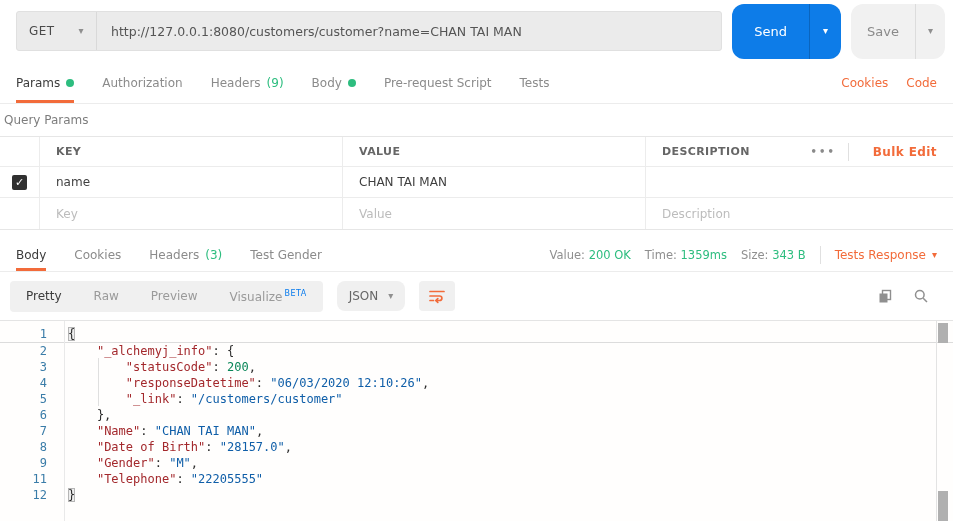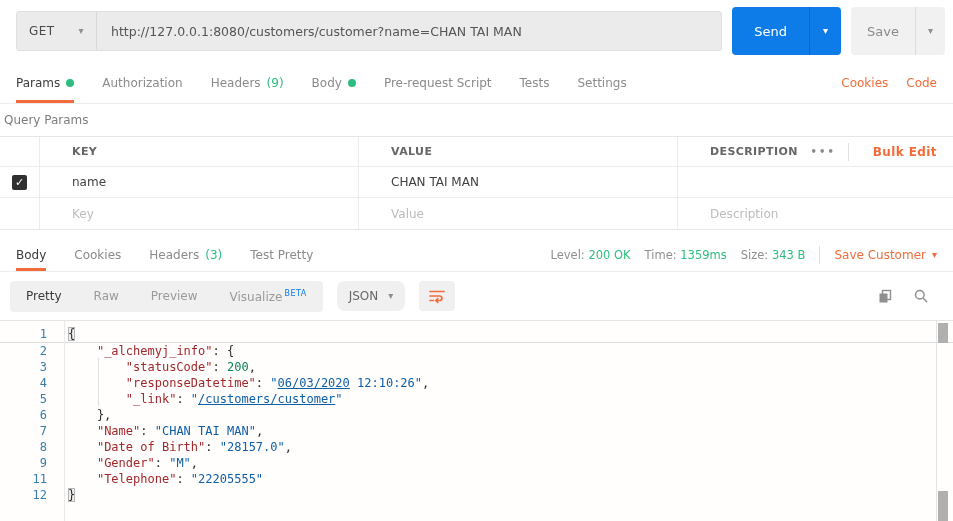--- a/index.html
+++ b/index.html
@@ -11,41 +11,41 @@
     font-family:"DejaVu Sans","Liberation Sans",sans-serif;color:#3f3f3f;}
 
   
   .topbar{height:62px;display:flex;align-items:center;padding:0 8px 0 16px;gap:10px;}
   .url-group{flex:1;display:flex;height:40px;background:#ebebeb;border:1px solid #e0e0e0;border-radius:3px;overflow:hidden;}
   .method{width:80px;display:flex;align-items:center;justify-content:space-between;
     padding:0 12px;font-size:12px;color:#4a4a4a;letter-spacing:.4px;cursor:pointer;border-right:1px solid #d9d9d9;}
   .caret{font-size:10px;color:#8f8f8f;line-height:1;}
   .url-input{flex:1;border:0;background:transparent;font-size:12.5px;color:#555;
     padding:0 14px;outline:none;font-family:"DejaVu Sans","Liberation Sans",sans-serif;}
-  .btn-group{display:flex;height:48px;border-radius:4px;overflow:hidden;flex:none;}
+  .btn-group{display:flex;height:55px;border-radius:12px;overflow:hidden;flex:none;}
   .send .main{background:var(--blue);color:#fff;font-size:13px;padding:0 22px;display:flex;align-items:center;cursor:pointer;}
   .send .drop{background:var(--blue);border-left:1px solid rgba(0,0,0,.18);width:32px;display:flex;align-items:center;justify-content:center;cursor:pointer;}
   .send .drop .caret{color:#fff;}
   .save .main{background:#f1f1f1;color:#8a8a8a;font-size:13px;padding:0 16px;display:flex;align-items:center;cursor:pointer;}
   .save .drop{background:#f1f1f1;border-left:1px solid #dcdcdc;width:30px;display:flex;align-items:center;justify-content:center;cursor:pointer;}
 
   
   .req-tabs{height:42px;display:flex;align-items:stretch;padding:0 16px;border-bottom:1px solid #ececec;}
   .tab{display:flex;align-items:center;gap:6px;font-size:12px;color:#8b8b8b;
     margin-right:28px;cursor:pointer;border-bottom:3px solid transparent;padding-top:3px;}
   .tab.active{color:#3c3c3c;border-bottom-color:var(--orange);}
   .dot{width:8px;height:8px;border-radius:50%;background:var(--green);}
   .count{color:var(--green);}
   .tabs-right{margin-left:auto;display:flex;align-items:center;gap:18px;}
   .link-orange{color:var(--orange);font-size:12px;cursor:pointer;}
 
   
   .qp-title{height:32px;display:flex;align-items:center;padding:0 4px;font-size:12px;color:#7d7d7d;}
   .qp-table{border-top:1px solid #e6e6e6;border-bottom:1px solid #e6e6e6;}
-  .qp-row{display:grid;grid-template-columns:40px 303px 303px 1fr;border-bottom:1px solid #ececec;height:31px;gap:16px;}
+  .qp-row{display:grid;grid-template-columns:40px 303px 303px 1fr;border-bottom:1px solid #ececec;height:31px;}
   .qp-row:last-child{border-bottom:0;}
   .qp-row.head{height:30px;}
   .cell{display:flex;align-items:center;padding:0 16px;font-size:12px;color:#3f3f3f;border-right:1px solid #ececec;overflow:hidden;}
   .cell:last-child{border-right:0;}
   .cell.hdr{font-size:11px;font-weight:bold;color:#666;letter-spacing:.4px;}
   .cell.check{justify-content:center;padding:0;}
   .placeholder{color:#bcbcbc;}
   .checkbox{width:15px;height:15px;background:#303030;border-radius:2px;display:flex;
     align-items:center;justify-content:center;color:#fff;font-size:11px;cursor:pointer;}
   .desc-hdr{display:flex;align-items:center;width:100%;gap:12px;}
@@ -79,21 +79,21 @@
   .code{position:relative;height:203px;border-top:1px solid #e4e4e4;
     font-family:"DejaVu Sans Mono","Liberation Mono",monospace;font-size:12px;line-height:16px;
     padding-top:5px;overflow:hidden;background:#fffefd;}
   .code-line{display:flex;white-space:pre;}
   .code-line.first{border-bottom:1px solid #dcdcdc;}
   .gut{flex:none;width:64px;padding-right:17px;text-align:right;color:var(--line-num);}
   .src{padding-left:4px;color:#2b2b2b;}
   .tok-p{color:#2b2b2b;}
   .tok-k{color:var(--code-key);}
   .tok-s{color:var(--code-str);}
-  .tok-sl{color:var(--code-str);text-decoration:underline;}
+  .tok-sl{color:var(--code-str);}
   .tok-n{color:var(--code-num);}
   .tok-hl{background:#ededed;box-shadow:inset 0 0 0 1px #b5b5b5;}
   .gutter-line{position:absolute;left:64px;top:0;bottom:0;width:1px;background:#e9e9e9;}
   .indent-guide{position:absolute;left:98px;top:37px;height:48px;width:1px;background:#dfdfdf;}
   .sb-track{position:absolute;right:16px;top:0;bottom:0;width:1px;background:#e3e3e3;}
   .sb-thumb{position:absolute;right:5px;width:10px;background:#b0b0b0;cursor:pointer;}
   .sb-thumb.t1{top:2px;height:20px;}
   .sb-thumb.t2{top:170px;height:30px;}
   svg{display:block;}
 </style>
@@ -141,23 +141,20 @@
   <div class="tab">
     <span>Body</span>
     <span class="dot"></span>
   </div>
   <div class="tab">
     <span>Pre-request Script</span>
   </div>
   <div class="tab">
     <span>Tests</span>
   </div>
-  <div class="tab">
-    <span>Settings</span>
-  </div>
   <div class="tabs-right">
     <span class="link-orange">Cookies</span>
     <span class="link-orange">Code</span>
   </div>
 </div>
 
 <div class="qp-title">Query Params</div>
 
 <div class="qp-table">
   <div class="qp-row head">
@@ -195,35 +192,35 @@
       <span>Body</span>
     </div>
     <div class="tab">
       <span>Cookies</span>
     </div>
     <div class="tab">
       <span>Headers</span>
       <span class="count">(3)</span>
     </div>
     <div class="tab">
-      <span>Test Pretty</span>
+      <span>Test Gender</span>
     </div>
     <div class="resp-right">
       <span class="meta">
-        <span>Level:</span> <b>200 OK</b>
+        <span>Value:</span> <b>200 OK</b>
       </span>
       <span class="meta">
         <span>Time:</span> <b>1359ms</b>
       </span>
       <span class="meta">
         <span>Size:</span> <b>343 B</b>
       </span>
       <span class="vdiv"></span>
       <span class="save-resp">
-        <span>Save Customer</span>
+        <span>Tests Response</span>
         <span class="caret">▾</span>
       </span>
     </div>
   </div>
 
   <div class="viewbar">
     <div class="modes">
       <div class="mode active">
         <span>Pretty</span>
       </div>

